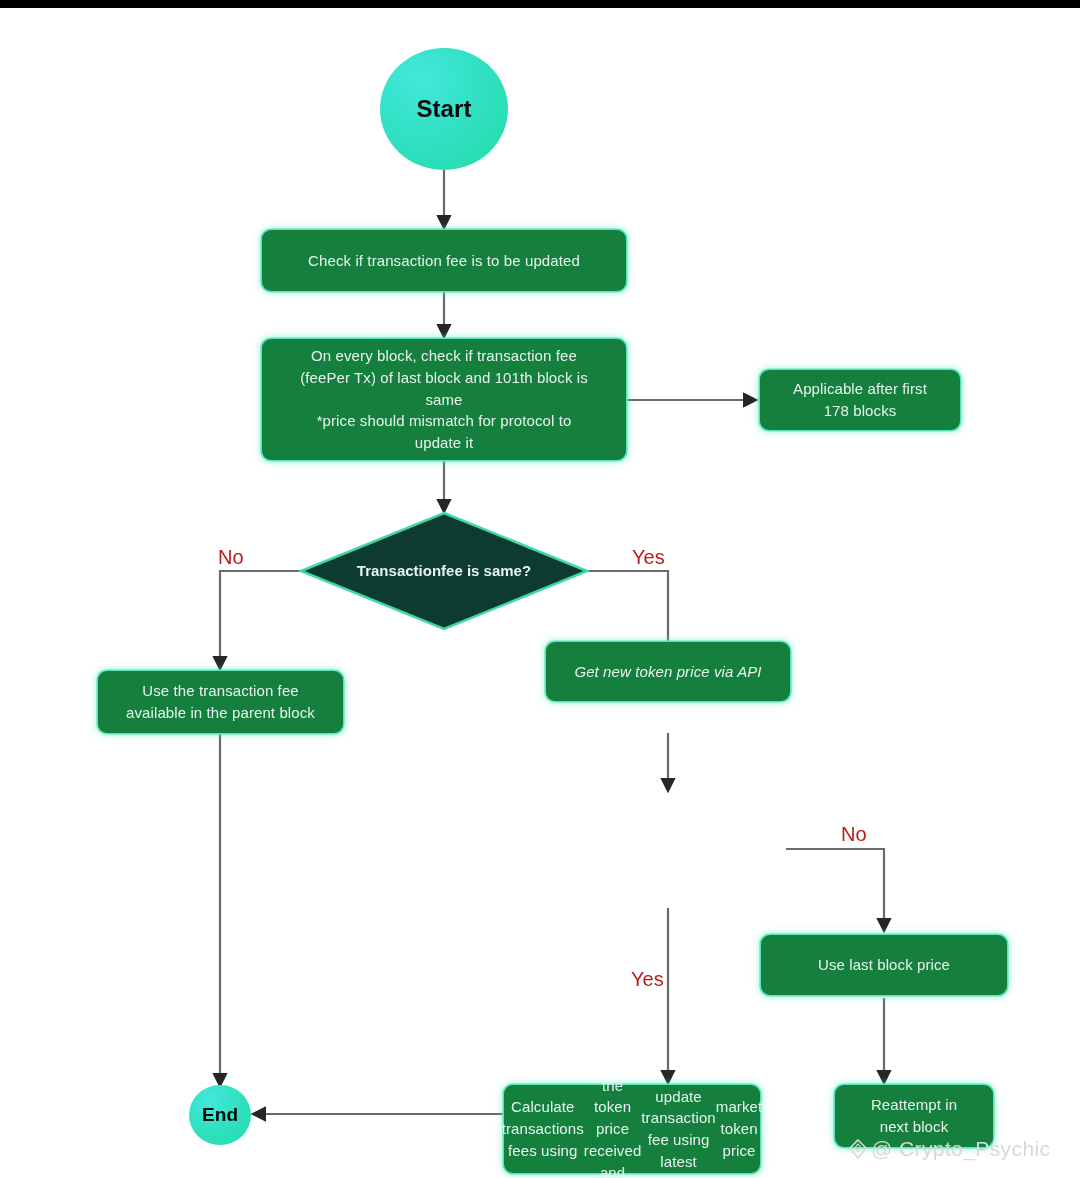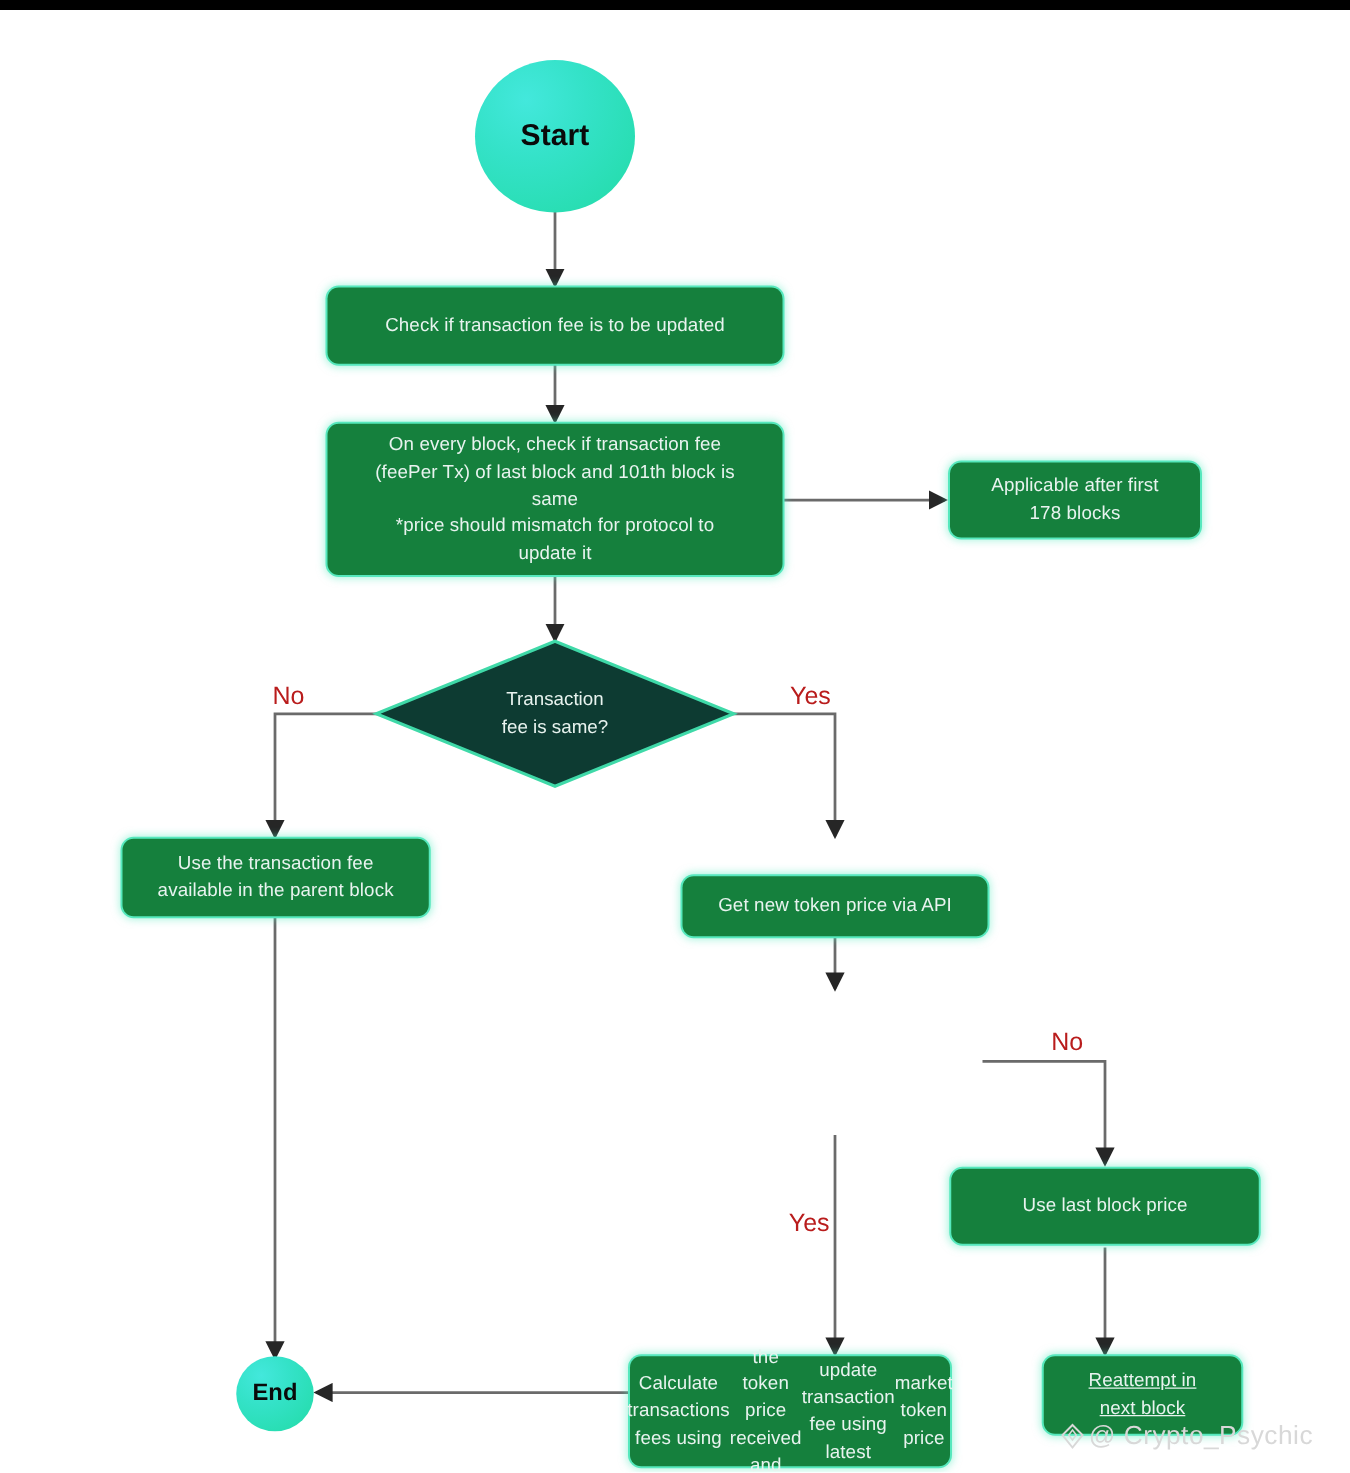--- a/index.html
+++ b/index.html
@@ -161,54 +161,54 @@
 
   <div class="node proc" style="left:760px; top:370px; width:200px; height:60px; flex-direction:column;">
     <span>Applicable after first</span>
     <span>178 blocks</span>
   </div>
 
   <div class="diamond-wrap" style="left:299px; top:511px; width:290px; height:120px;">
     <svg width="290" height="120" viewBox="0 0 290 120" xmlns="http://www.w3.org/2000/svg">
       <polygon points="145,2 288,60 145,118 2,60" fill="#0d3b32" stroke="#3fd9a8" stroke-width="2.5"></polygon>
     </svg>
-    <div class="diamond-label" style="flex-direction:column;">
+    <div class="diamond-label" style="flex-direction:row;font-weight:bold;">
       <span>Transaction</span>
       <span>fee is same?</span>
     </div>
   </div>
 
   <div class="edge-label" style="left:218px; top:546px;">No</div>
   <div class="edge-label" style="left:632px; top:546px;">Yes</div>
 
   <div class="node proc" style="left:98px; top:671px; width:245px; height:62px; flex-direction:column;">
     <span>Use the transaction fee</span>
     <span>available in the parent block</span>
   </div>
 
-  <div class="node proc" style="left:546px; top:701px; width:244px; height:48px;">
+  <div class="node proc" style="left:546px; top:642px; width:244px; height:59px;font-style:italic;">
     <span>Get new token price via API</span>
   </div>
 
 
   <div class="edge-label" style="left:841px; top:823px;">No</div>
   <div class="edge-label" style="left:631px; top:968px;">Yes</div>
 
   <div class="node proc" style="left:761px; top:935px; width:246px; height:60px;">
     <span>Use last block price</span>
   </div>
 
   <div class="node proc" style="left:504px; top:1085px; width:256px; height:88px; flex-direction:row;">
     <span>Calculate transactions fees using</span>
     <span>the token price received and</span>
     <span>update transaction fee using latest</span>
     <span>market token price</span>
   </div>
 
-  <div class="node proc" style="left:835px; top:1085px; width:158px; height:62px; flex-direction:column;text-decoration:underline;">
+  <div class="node proc" style="left:835px; top:1085px; width:158px; height:62px; flex-direction:column;">
     <span>Reattempt in</span>
     <span>next block</span>
   </div>
 
   <div class="node terminator term-end" style="left:189px; top:1085px; width:62px; height:60px;">
     <span>End</span>
   </div>
 
   <div class="watermark" style="left:845px; top:1136px;">
     <svg width="26" height="26" viewBox="0 0 26 26" xmlns="http://www.w3.org/2000/svg">

